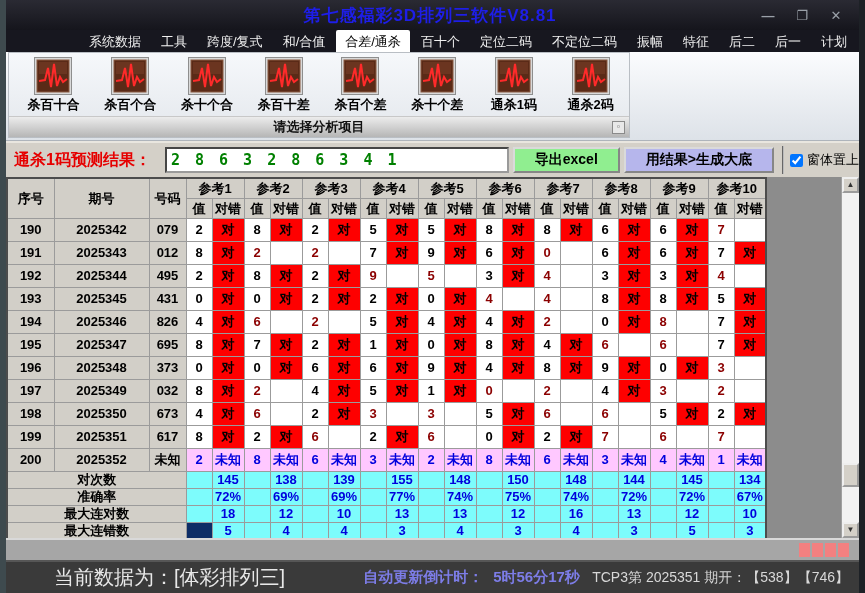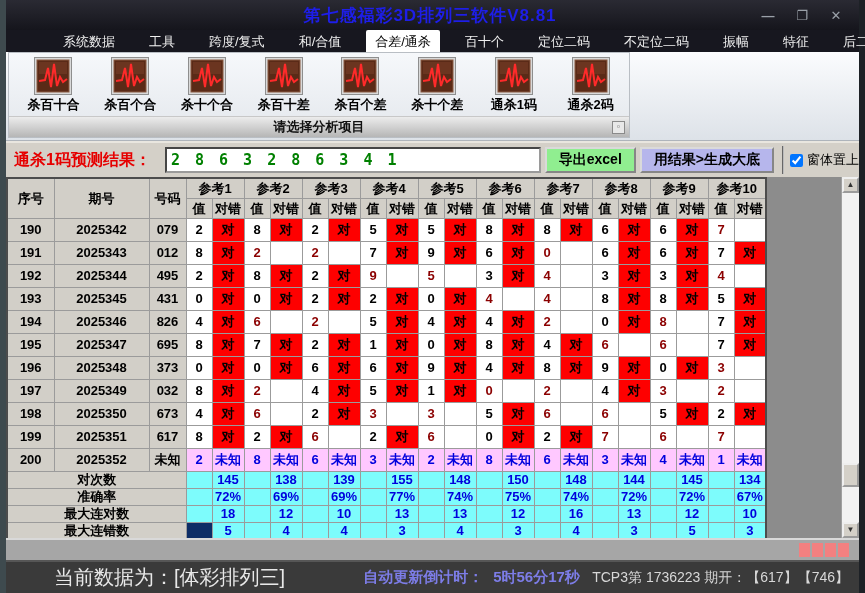--- a/index.html
+++ b/index.html
@@ -5,39 +5,39 @@
   html,body{margin:0;padding:0;background:#101014;}
   body{width:865px;height:593px;overflow:hidden;font-family:"Liberation Sans","DejaVu Sans",sans-serif;}
   .window{width:865px;height:593px;box-sizing:border-box;display:flex;flex-direction:column;
     border-left:6px solid #3e4a4e;border-right:6px solid #1d2126;box-shadow:inset -2px 0 0 #2a66b0;background:#b8b8b8;}
   
   .titlebar{height:30px;background:linear-gradient(#2a2a33,#15151c);display:flex;align-items:center;position:relative;flex:0 0 30px;}
   .title-text{position:absolute;left:0;right:5px;text-align:center;color:#1e1ee8;font-size:17px;font-weight:bold;letter-spacing:1px;}
   .win-btns{margin-left:auto;display:flex;gap:16px;padding-right:14px;z-index:2;}
   .win-btn{color:#9aa0a8;font-size:13px;font-weight:bold;width:18px;text-align:center;cursor:default;}
   
-  .menubar{height:22px;background:#17171f;display:flex;align-items:stretch;padding-left:48px;gap:16px;flex:0 0 22px;}
+  .menubar{height:22px;background:#17171f;display:flex;align-items:stretch;padding-left:74px;gap:2px;flex:0 0 22px;}
   .menu-item{color:#f0f0f0;font-size:13px;padding:3px 9px 0 9px;white-space:nowrap;}
   .menu-item.active{background:#ffffff;color:#000;border-radius:2px 2px 0 0;}
   
   .toolzone{height:88px;background:linear-gradient(#fbfcfe,#dde2e8);flex:0 0 88px;border-bottom:1px solid #aeb4bb;}
   .toolpanel{width:622px;height:86px;margin-left:2px;border:1px solid #b9bec4;box-sizing:border-box;display:flex;flex-direction:column;background:linear-gradient(#f6f8fb,#e3e7ec);}
   .tools{flex:1;display:flex;align-items:flex-start;padding:4px 0 0 6px;}
   .tool{width:77px;display:flex;flex-direction:column;align-items:center;cursor:default;}
   .tool-ico{display:block;width:38px;height:38px;}
   .tool-label{font-size:13px;font-weight:bold;color:#000;margin-top:1px;white-space:nowrap;}
   .caption-bar{height:20px;background:linear-gradient(#ececec,#b6b6b6);border-top:1px solid #c8c8c8;display:flex;align-items:center;justify-content:center;position:relative;}
   .caption-text{font-size:13px;font-weight:bold;color:#111;}
   .caption-ico{position:absolute;right:4px;top:4px;width:11px;height:11px;border:1px solid #8a8a8a;background:#e8e8e8;font-size:8px;line-height:10px;text-align:center;color:#555;}
   
   .resultrow{height:34px;background:#d4d0c8;display:flex;align-items:center;padding-left:8px;flex:0 0 34px;border-top:2px solid #e9e6df;}
   .result-label{color:#e60000;font-size:16px;font-weight:bold;white-space:nowrap;}
   .pred-input{width:398px;height:22px;margin-left:14px;border:2px inset #9a9a9a;background:#fff;color:#008000;
     font-family:"DejaVu Sans Mono","Liberation Mono",monospace;font-size:15px;font-weight:bold;letter-spacing:3px;padding:0 4px;}
-  .btn{height:26px;margin-left:4px;border:2px outset #dadada;font-size:14px;font-weight:bold;color:#000;padding:0 12px;white-space:nowrap;cursor:default;}
+  .btn{height:26px;margin-left:4px;border:2px outset #dadada;font-size:14px;font-weight:bold;color:#000;padding:0 20px;white-space:nowrap;cursor:default;}
   .btn.green{background:#90ee90;}
   .btn.purple{background:#b6b6ec;text-align:right;}
   .topmost{margin-left:8px;display:flex;align-items:center;border-left:2px groove #bbb;padding-left:6px;height:28px;}
   .topmost input{width:13px;height:13px;margin:0 4px 0 0;}
   .topmost-label{font-size:13px;color:#000;white-space:nowrap;}
   
   .gridarea{flex:0 0 361px;display:flex;background:#8c8c8c;overflow:hidden;}
   table{border-collapse:collapse;table-layout:fixed;flex:0 0 auto;background:#fff;border:2px solid #4c4c4c;}
   th,td{border:1px solid #9b9b9b;text-align:center;font-weight:bold;font-size:13px;padding:0;overflow:hidden;white-space:nowrap;}
   th{background:#d2cfc8;color:#000;height:19px;line-height:19px;}
@@ -644,16 +644,16 @@
         <span class="blk"></span>
         <span class="blk"></span>
         <span class="blk"></span>
       </div>
   </div>
 
   <div class="statusbar">
     <span class="st-left">当前数据为：[体彩排列三]</span>
     <span class="st-cd">自动更新倒计时：</span>
     <span class="st-cdv">5时56分17秒</span>
-    <span class="st-right">TCP3第 1736223 期开：【617】【746】</span>
+    <span class="st-right">TCP3第 2025351 期开：【538】【746】</span>
   </div>
 
 </div>
 
 </body></html>

